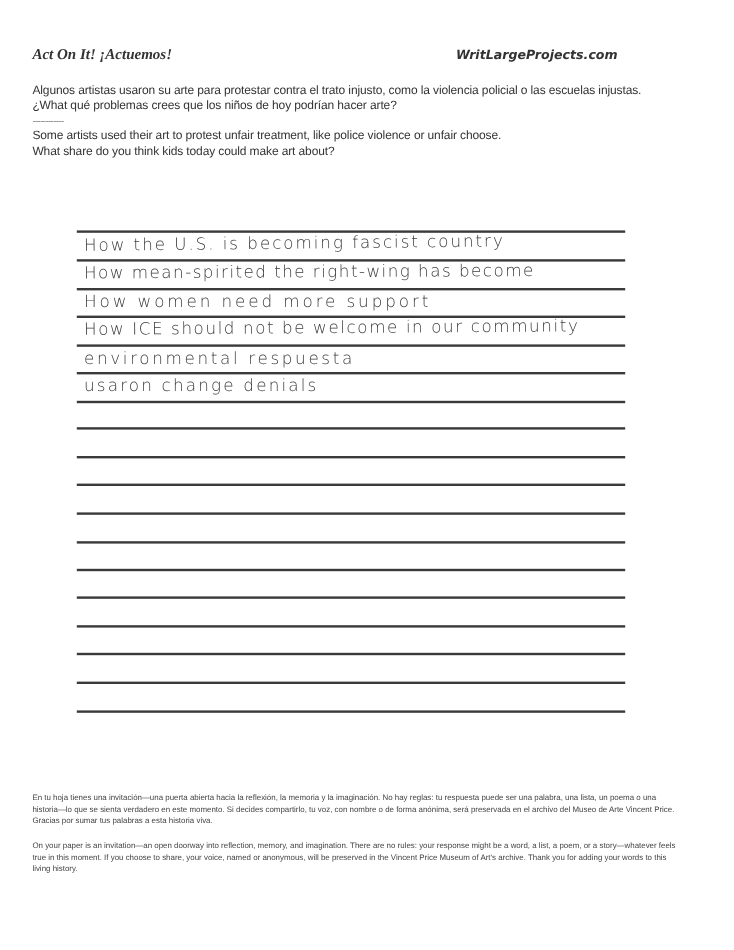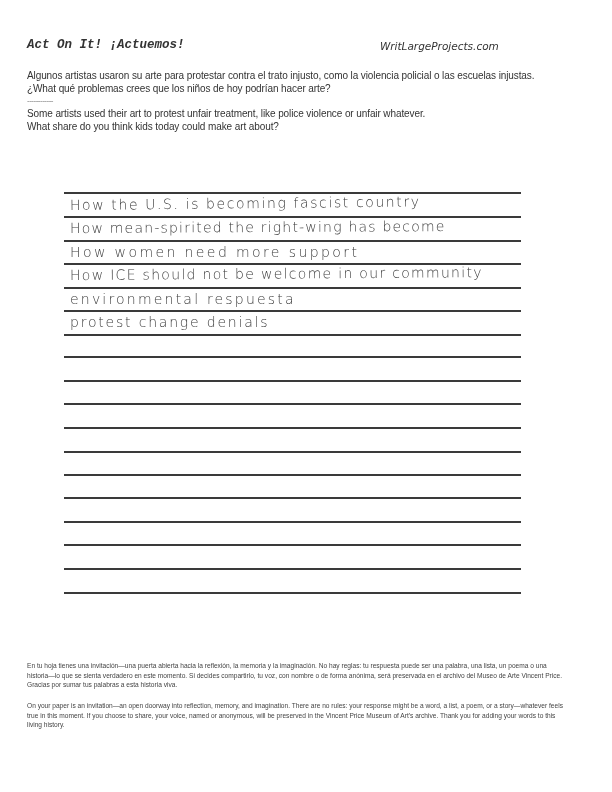--- a/index.html
+++ b/index.html
@@ -1,34 +1,34 @@
 <!DOCTYPE html>
 <html><head>
 <meta charset="utf-8">
 <style>
   html, body { margin: 0; padding: 0; background: #ffffff; }
   body { width: 612px; height: 792px; position: relative; overflow: hidden; color: #2a2a2a; }
-  .title { position: absolute; left: 27px; top: 38px; font-family: Liberation Mono, monospace; font-weight: bold; font-style: italic; font-size: 12.5px; color: #333; }
-  .site { position: absolute; left: 380px; top: 40px; font-family: "DejaVu Sans", sans-serif; font-weight: normal; font-style: italic; font-size: 10.5px; color: #333; }
+  .title { position: absolute; left: 27px; top: 38px; font-family: Liberation Serif, serif; font-weight: bold; font-style: italic; font-size: 12.5px; color: #333; }
+  .site { position: absolute; left: 380px; top: 40px; font-family: "DejaVu Sans", sans-serif; font-weight: bold; font-style: italic; font-size: 10.5px; color: #333; }
   .prompt { position: absolute; left: 27px; font-family: "Liberation Sans", sans-serif; font-size: 10px; line-height: 13px; color: #333; letter-spacing: -0.1px; }
   .sep { position: absolute; left: 27px; top: 96px; font-family: "Liberation Sans", sans-serif; font-size: 8px; color: #777; letter-spacing: -0.5px; }
   .rule { position: absolute; left: 64px; width: 457px; height: 1.6px; background: #3a3a3a; }
   .hw { position: absolute; left: 70px; font-family: "DejaVu Sans", sans-serif; font-size: 14px; font-weight: 300; color: #3d3d3d; letter-spacing: 1.6px; transform-origin: left bottom; white-space: nowrap; }
   .footer { position: absolute; left: 27px; width: 540px; font-family: "Liberation Sans", sans-serif; font-size: 6.6px; line-height: 9.5px; color: #444; }
 </style>
 </head>
 <body>
 
 <div class="title">Act On It! ¡Actuemos!</div>
 <div class="site">WritLargeProjects.com</div>
 
 <div class="prompt" style="top:69px">Algunos artistas usaron su arte para protestar contra el trato injusto, como la violencia policial o las escuelas injustas.</div>
 <div class="prompt" style="top:82px">¿What qué problemas crees que los niños de hoy podrían hacer arte?</div>
 <div class="sep">------------</div>
-<div class="prompt" style="top:107px">Some artists used their art to protest unfair treatment, like police violence or unfair whatever.</div>
+<div class="prompt" style="top:107px">Some artists used their art to protest unfair treatment, like police violence or unfair choose.</div>
 <div class="prompt" style="top:120px">What share do you think kids today could make art about?</div>
 
 <div>
   <div class="rule" style="top:192px"></div>
   <div class="rule" style="top:216px"></div>
   <div class="rule" style="top:240px"></div>
   <div class="rule" style="top:263px"></div>
   <div class="rule" style="top:287px"></div>
   <div class="rule" style="top:310px"></div>
   <div class="rule" style="top:334px"></div>
@@ -43,16 +43,16 @@
   <div class="rule" style="top:544px"></div>
   <div class="rule" style="top:568px"></div>
   <div class="rule" style="top:592px"></div>
 </div>
 
 <div class="hw" style="top:197px; transform: rotate(-0.6deg);">How the U.S. is becoming fascist country</div>
 <div class="hw" style="top:220px; transform: rotate(-0.3deg); letter-spacing:1.2px;">How mean-spirited the right-wing has become</div>
 <div class="hw" style="top:244px; letter-spacing:2.4px;">How women need more support</div>
 <div class="hw" style="top:267px; transform: rotate(-0.4deg); letter-spacing:1.3px;">How ICE should not be welcome in our community</div>
 <div class="hw" style="top:291px; letter-spacing:2.2px;">environmental respuesta</div>
-<div class="hw" style="top:314px; letter-spacing:1.8px;">protest change denials</div>
+<div class="hw" style="top:314px; letter-spacing:1.8px;">usaron change denials</div>
 
 <div class="footer" style="top:661px">En tu hoja tienes una invitación—una puerta abierta hacia la reflexión, la memoria y la imaginación. No hay reglas: tu respuesta puede ser una palabra, una lista, un poema o una historia—lo que se sienta verdadero en este momento. Si decides compartirlo, tu voz, con nombre o de forma anónima, será preservada en el archivo del Museo de Arte Vincent Price. Gracias por sumar tus palabras a esta historia viva.</div>
 <div class="footer" style="top:701px">On your paper is an invitation—an open doorway into reflection, memory, and imagination. There are no rules: your response might be a word, a list, a poem, or a story—whatever feels true in this moment. If you choose to share, your voice, named or anonymous, will be preserved in the Vincent Price Museum of Art's archive. Thank you for adding your words to this living history.</div>
 
 </body></html>

